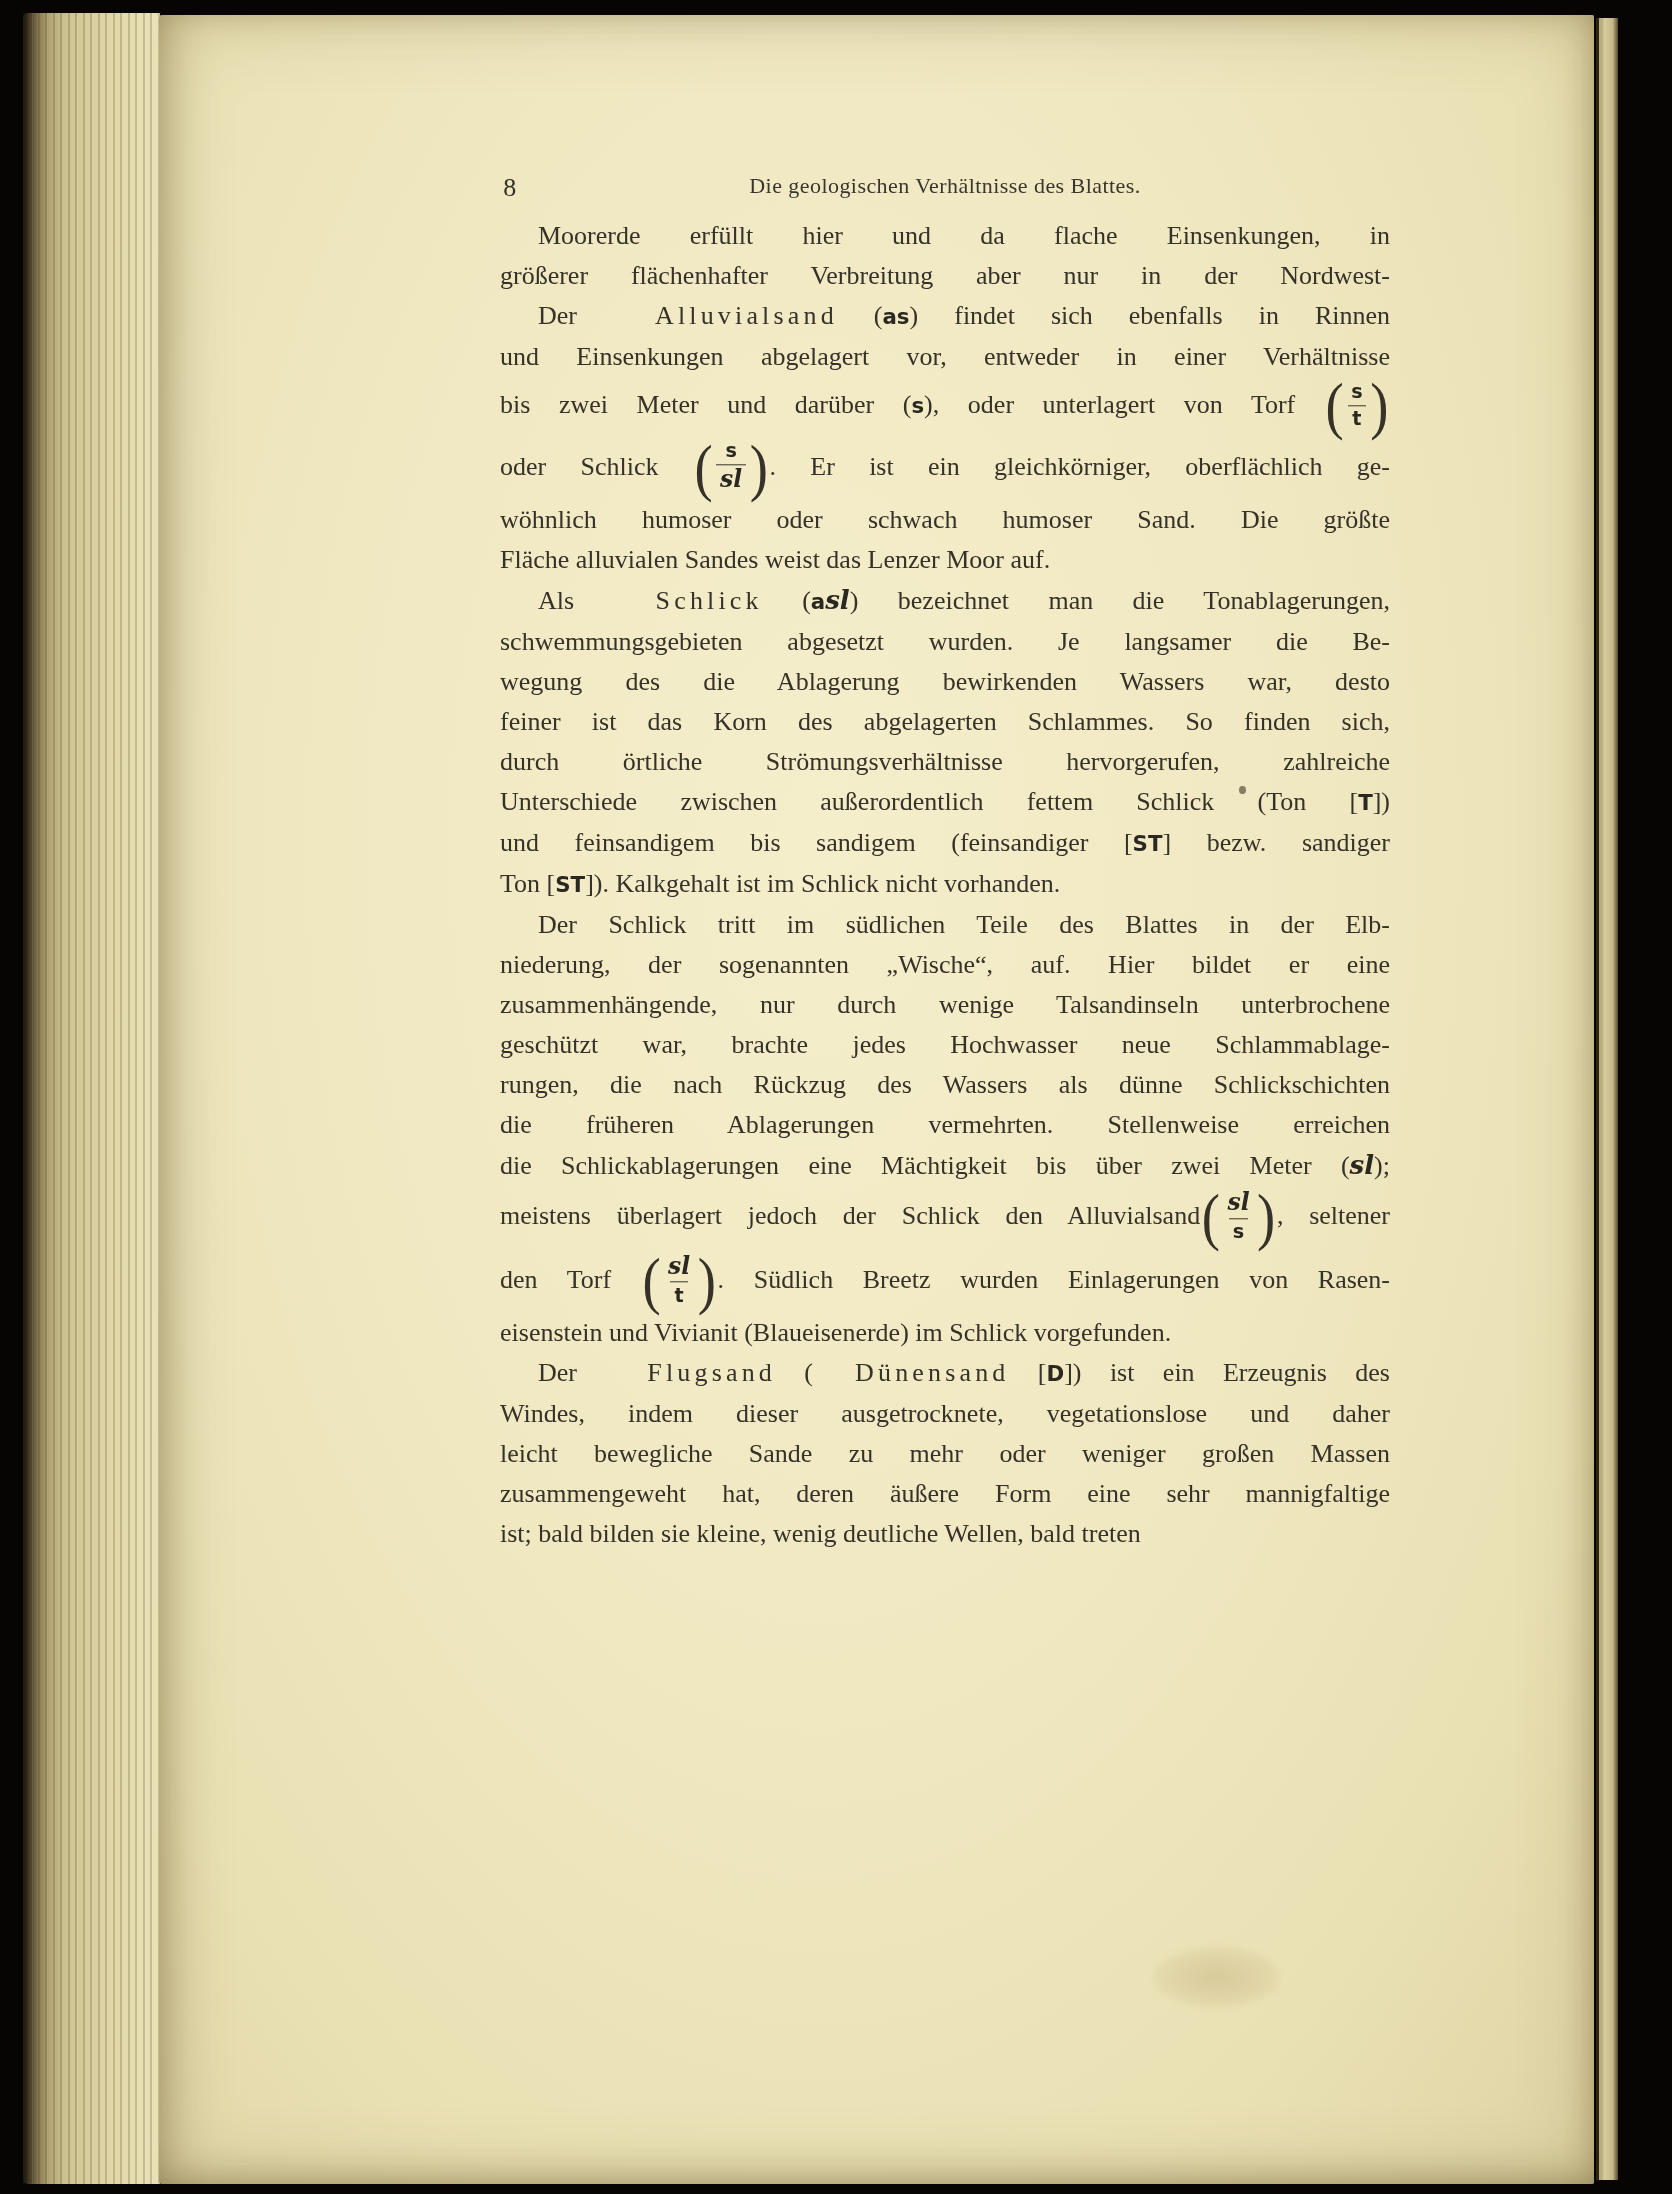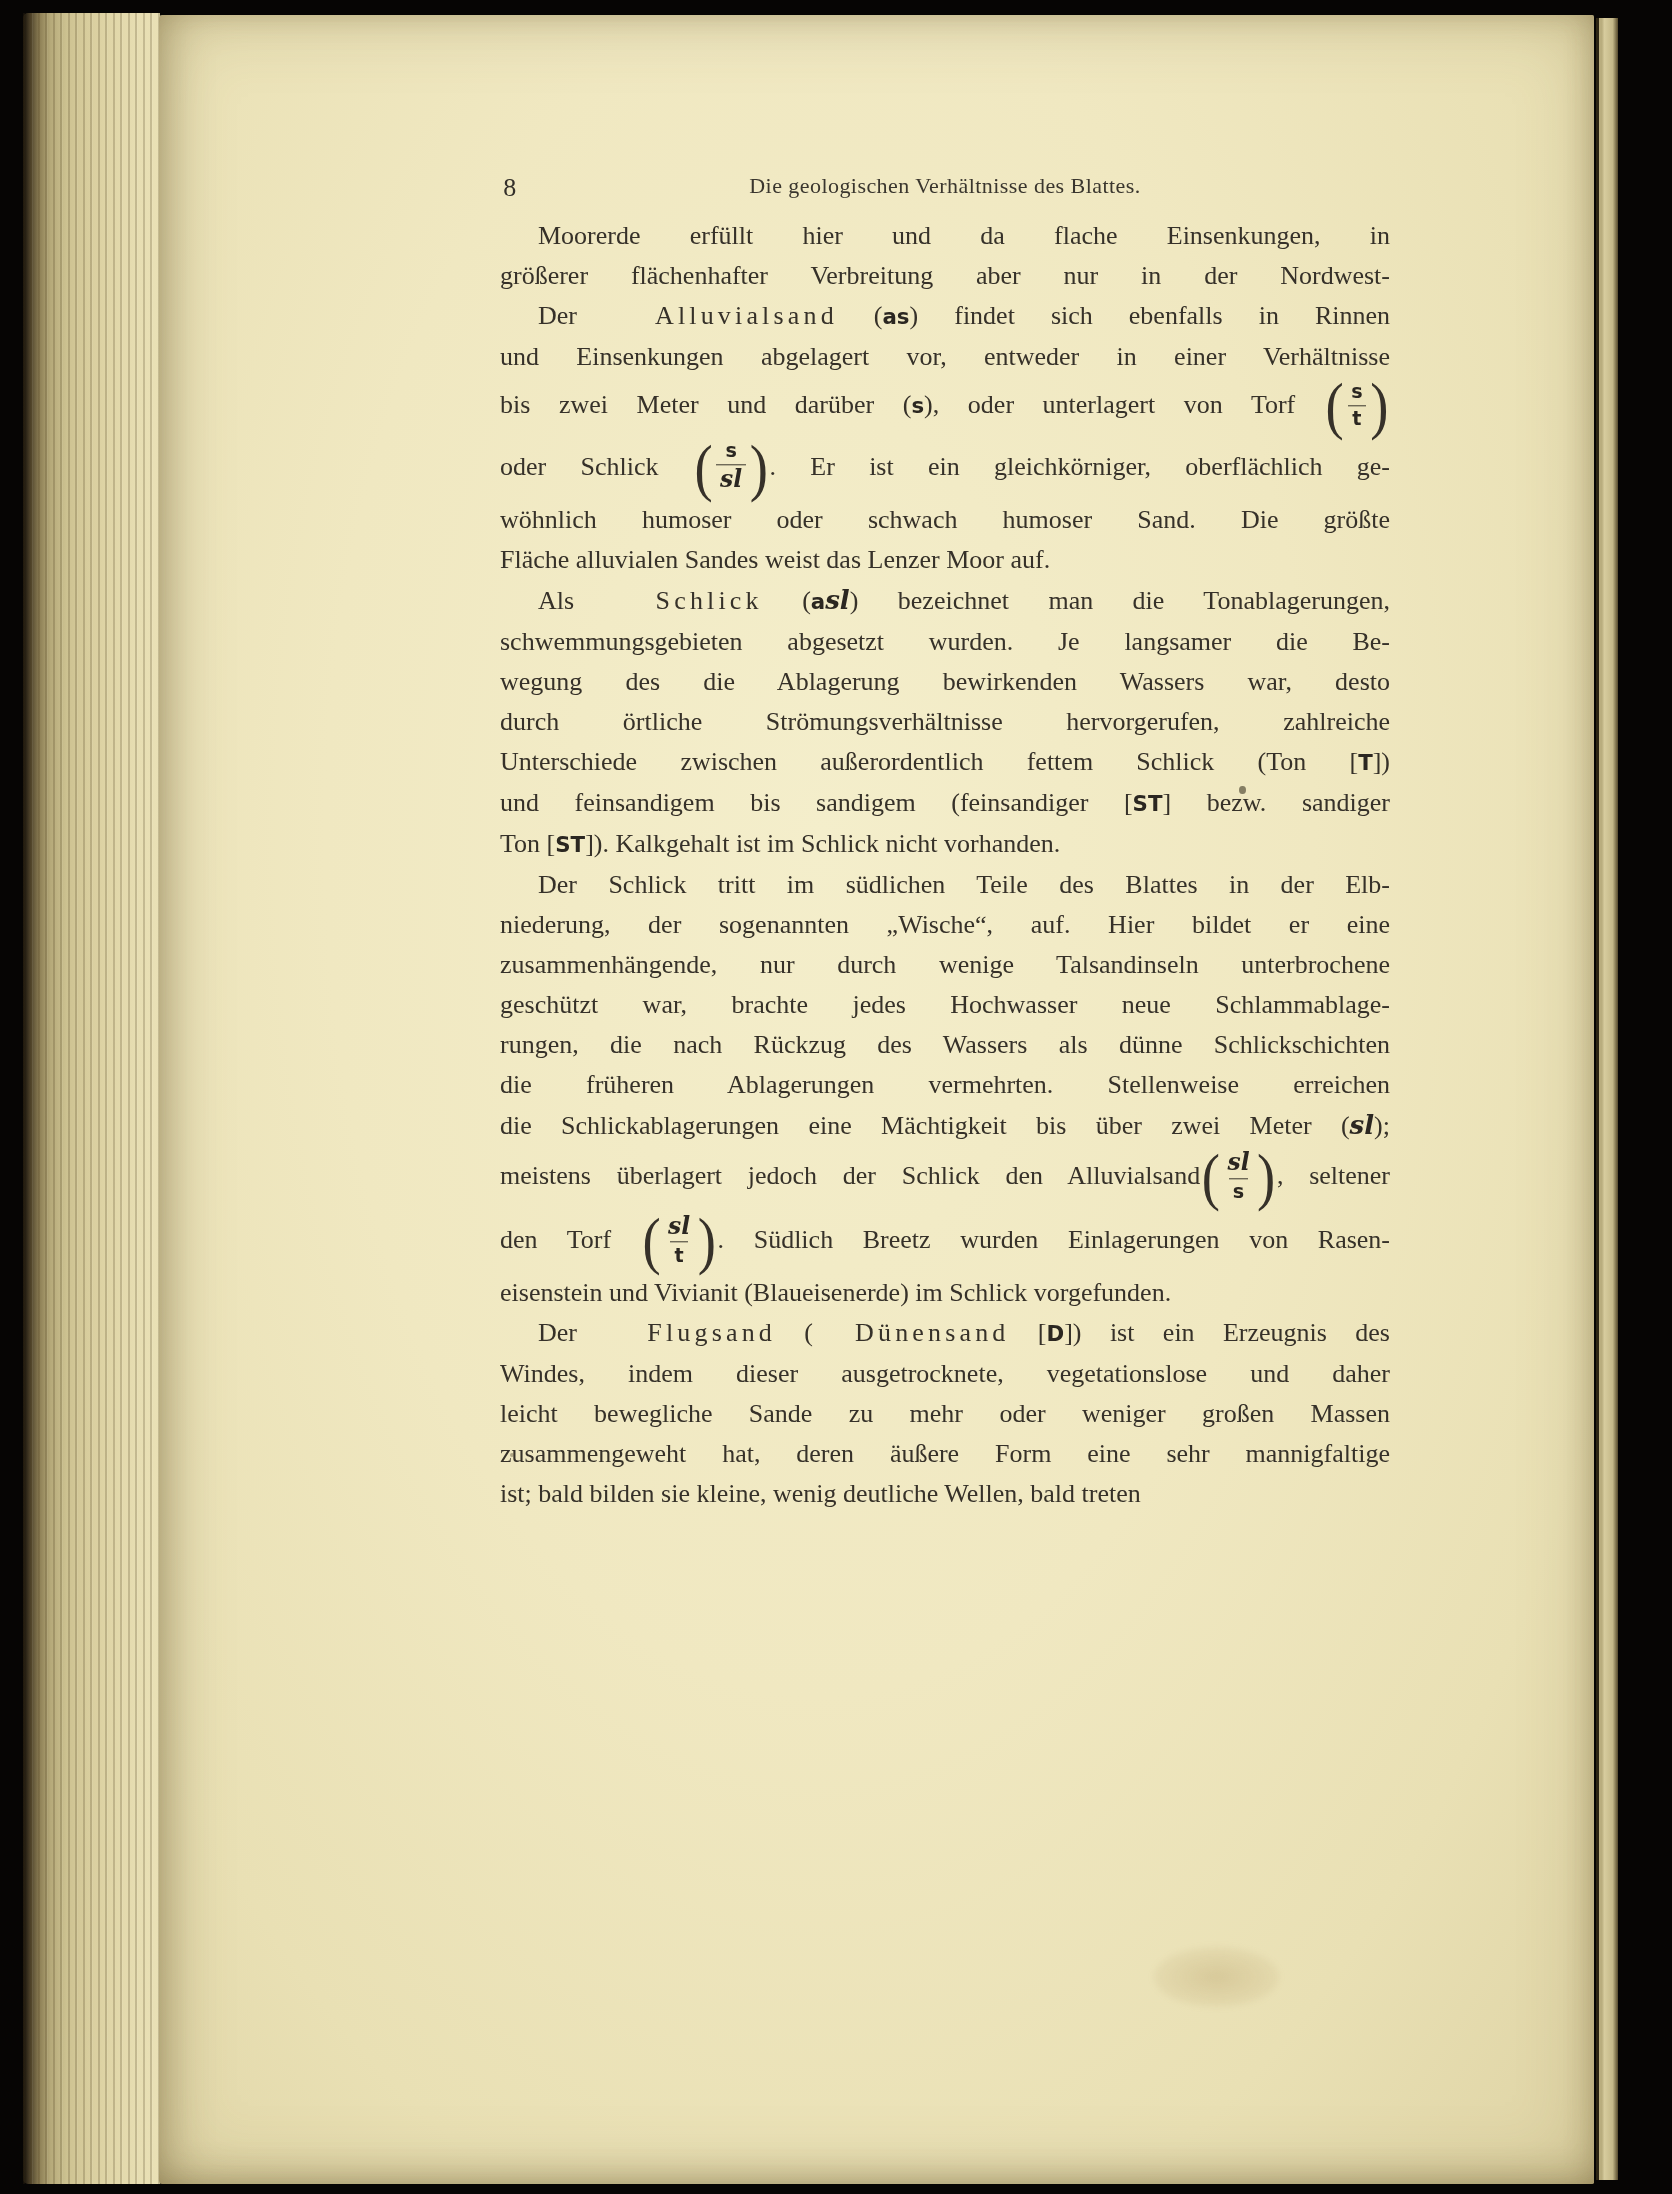--- a/index.html
+++ b/index.html
@@ -171,20 +171,21 @@
                 </span>
                 <span class="par">)</span>
               </span><span class="tx">. Er ist ein gleichkörniger, oberflächlich ge-</span></div>
             <div class="line"><span class="tx">wöhnlich humoser oder schwach humoser Sand. Die größte</span></div>
             <div class="line last"><span class="tx">Fläche alluvialen Sandes weist das Lenzer Moor auf.</span></div>
           </div>
           <div class="para">
             <div class="line first"><span class="tx">Als </span><span class="sp">Schlick</span><span class="tx"> (</span><span class="sym">a</span><span class="scr">sl</span><span class="tx">) bezeichnet man die Tonablagerungen,</span></div>
             <div class="line"><span class="tx">schwemmungsgebieten abgesetzt wurden. Je langsamer die Be-</span></div>
             <div class="line"><span class="tx">wegung des die Ablagerung bewirkenden Wassers war, desto</span></div>
+            <div class="line"><span class="tx">feiner ist das Korn des abgelagerten Schlammes. So finden sich,</span></div>
             <div class="line"><span class="tx">durch örtliche Strömungsverhältnisse hervorgerufen, zahlreiche</span></div>
             <div class="line"><span class="tx">Unterschiede zwischen außerordentlich fettem Schlick (Ton [</span><span class="sym">T</span><span class="tx">])</span></div>
             <div class="line"><span class="tx">und feinsandigem bis sandigem (feinsandiger [</span><span class="sym">ST</span><span class="tx">] bezw. sandiger</span></div>
             <div class="line last"><span class="tx">Ton [</span><span class="sym">ST</span><span class="tx">]). Kalkgehalt ist im Schlick nicht vorhanden.</span></div>
           </div>
           <div class="para">
             <div class="line first"><span class="tx">Der Schlick tritt im südlichen Teile des Blattes in der Elb-</span></div>
             <div class="line"><span class="tx">niederung, der sogenannten „Wische“, auf. Hier bildet er eine</span></div>
             <div class="line"><span class="tx">zusammenhängende, nur durch wenige Talsandinseln unterbrochene</span></div>
             <div class="line"><span class="tx">geschützt war, brachte jedes Hochwasser neue Schlammablage-</span></div>

